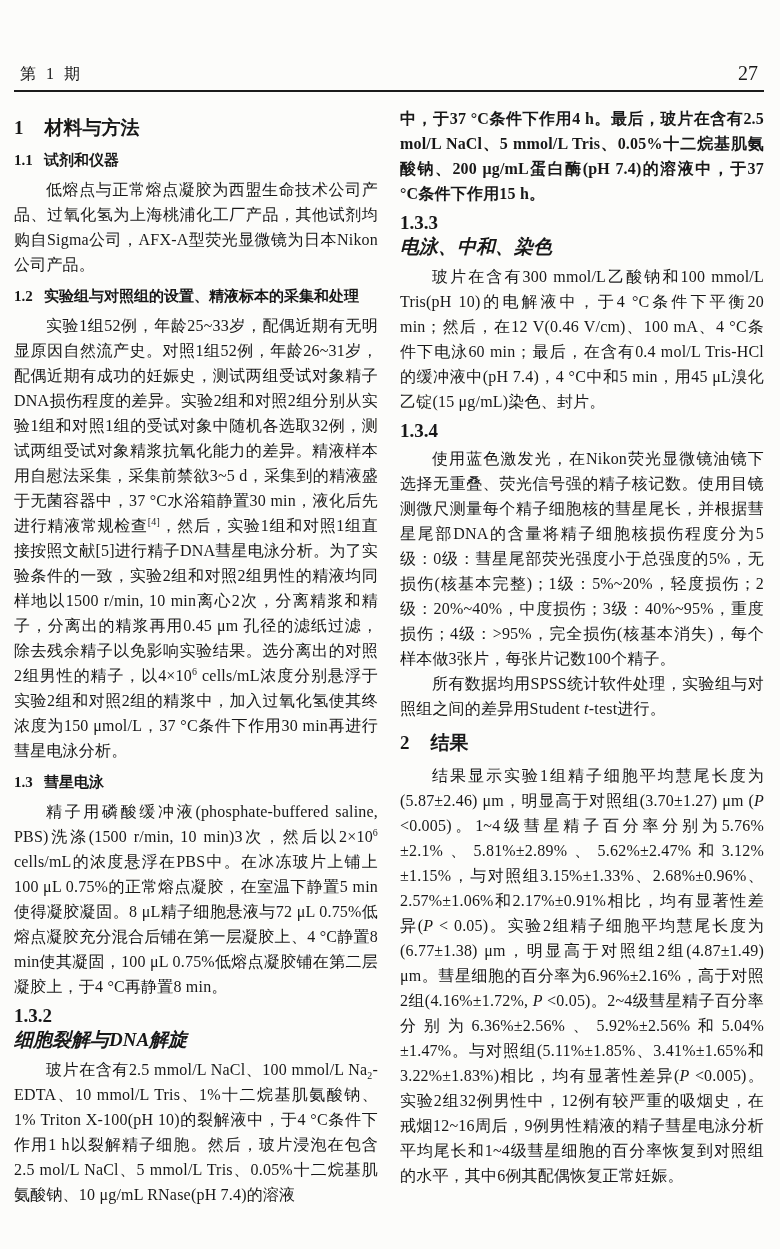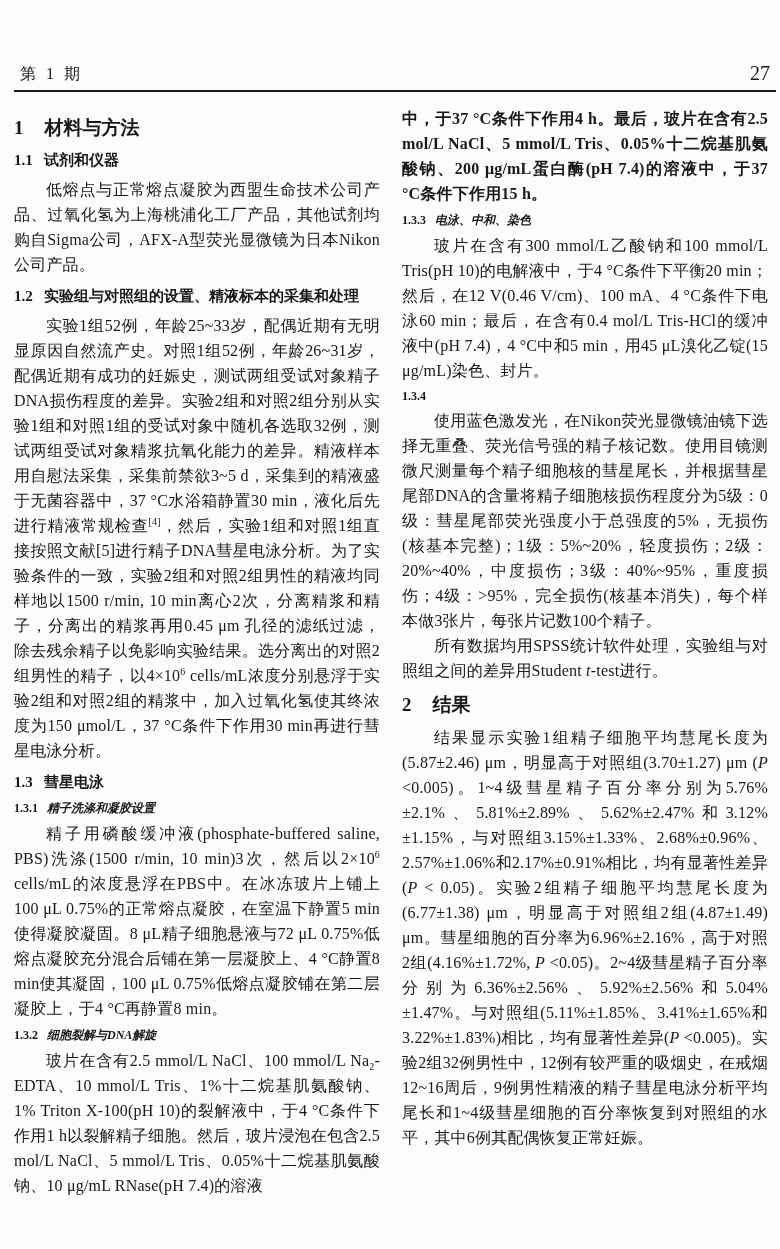--- a/index.html
+++ b/index.html
@@ -6,21 +6,21 @@
   body {
     width: 780px; height: 1249px;
     background: #fcfcfa;
     font-family: "Liberation Serif", "DejaVu Serif", serif;
     color: #181818;
     overflow: hidden;
   }
   .page {
     width: 780px; height: 1249px;
     box-sizing: border-box;
-    padding: 62px 4px 6px 14px;
+    padding: 62px 16px 6px 14px;
     position: relative;
   }
   .page-header {
     display: flex; align-items: flex-end; justify-content: space-between;
     font-size: 16px;
     padding: 0 6px 5px 6px;
     border-bottom: 2.5px solid #1c1c1c;
   }
   .page-header .issue { letter-spacing: 3px; }
   .page-header .running-title {
@@ -45,21 +45,21 @@
   .para.noindent { text-indent: 0; font-weight: bold; }
   .para sup { font-size: 0.62em; line-height: 0; }
   .para sub { font-size: 0.62em; line-height: 0; }
   .heading { display: flex; align-items: baseline; font-weight: bold; }
   .heading .hnum { flex: 0 0 auto; }
   .heading .htitle { flex: 1 1 auto; }
   .heading.h1 { font-size: 19px; margin: 9px 0 7px; }
   .heading.h1 .hnum { margin-right: 1.1em; }
   .heading.h2 { font-size: 15px; margin: 7px 0 5px; line-height: 24px; }
   .heading.h2 .hnum { margin-right: 0.75em; }
-  .heading.h3 { font-size: 12px; margin: 6px 0 4px; font-style: italic; }
+  .heading.h3 { font-size: 19px; margin: 6px 0 4px; font-style: italic; flex-direction: column; }
   .heading.h3 .hnum { margin-right: 0.75em; font-style: normal; }
 </style>
 </head>
 <body>
 
 <div class="page">
   <div class="page-header">
     <span class="issue">第 1 期</span>
     <span class="pageno">27</span>
   </div>
@@ -76,24 +76,20 @@
         <p class="para"><span>低熔点与正常熔点凝胶为西盟生命技术公司产品、过氧化氢为上海桃浦化工厂产品，其他试剂均购自Sigma公司，AFX-A型荧光显微镜为日本Nikon公司产品。</span></p>
         <div class="heading h2">
           <span class="hnum">1.2</span>
           <span class="htitle">实验组与对照组的设置、精液标本的采集和处理</span>
         </div>
         <p class="para"><span>实验1组52例，年龄25~33岁，配偶近期有无明显原因自然流产史。对照1组52例，年龄26~31岁，配偶近期有成功的妊娠史，测试两组受试对象精子DNA损伤程度的差异。实验2组和对照2组分别从实验1组和对照1组的受试对象中随机各选取32例，测试两组受试对象精浆抗氧化能力的差异。精液样本用自慰法采集，采集前禁欲3~5 d，采集到的精液盛于无菌容器中，37 °C水浴箱静置30 min，液化后先进行精液常规检查</span><sup>[4]</sup><span>，然后，实验1组和对照1组直接按照文献[5]进行精子DNA彗星电泳分析。为了实验条件的一致，实验2组和对照2组男性的精液均同样地以1500 r/min, 10 min离心2次，分离精浆和精子，分离出的精浆再用0.45 μm 孔径的滤纸过滤，除去残余精子以免影响实验结果。选分离出的对照2组男性的精子，以4×10</span><sup>6</sup><span> cells/mL浓度分别悬浮于实验2组和对照2组的精浆中，加入过氧化氢使其终浓度为150 μmol/L，37 °C条件下作用30 min再进行彗星电泳分析。</span></p>
         <div class="heading h2">
           <span class="hnum">1.3</span>
           <span class="htitle">彗星电泳</span>
         </div>
-        <div class="heading h3">
-          <span class="hnum">1.3.1</span>
-          <span class="htitle">精子洗涤和凝胶设置</span>
-        </div>
         <p class="para"><span>精子用磷酸缓冲液(phosphate-buffered saline, PBS)洗涤(1500 r/min, 10 min)3次，然后以2×10</span><sup>6</sup><span> cells/mL的浓度悬浮在PBS中。在冰冻玻片上铺上100 μL 0.75%的正常熔点凝胶，在室温下静置5 min使得凝胶凝固。8 μL精子细胞悬液与72 μL 0.75%低熔点凝胶充分混合后铺在第一层凝胶上、4 °C静置8 min使其凝固，100 μL 0.75%低熔点凝胶铺在第二层凝胶上，于4 °C再静置8 min。</span></p>
         <div class="heading h3">
           <span class="hnum">1.3.2</span>
           <span class="htitle">细胞裂解与DNA解旋</span>
         </div>
         <p class="para"><span>玻片在含有2.5 mmol/L NaCl、100 mmol/L Na</span><sub>2</sub><span>-EDTA、10 mmol/L Tris、1%十二烷基肌氨酸钠、1% Triton X-100(pH 10)的裂解液中，于4 °C条件下作用1 h以裂解精子细胞。然后，玻片浸泡在包含2.5 mol/L NaCl、5 mmol/L Tris、0.05%十二烷基肌氨酸钠、10 μg/mL RNase(pH 7.4)的溶液</span></p>
       </div>
     <div class="col">
         <p class="para noindent"><span>中，于37 °C条件下作用4 h。最后，玻片在含有2.5 mol/L NaCl、5 mmol/L Tris、0.05%十二烷基肌氨酸钠、200 μg/mL蛋白酶(pH 7.4)的溶液中，于37 °C条件下作用15 h。</span></p>
         <div class="heading h3">

